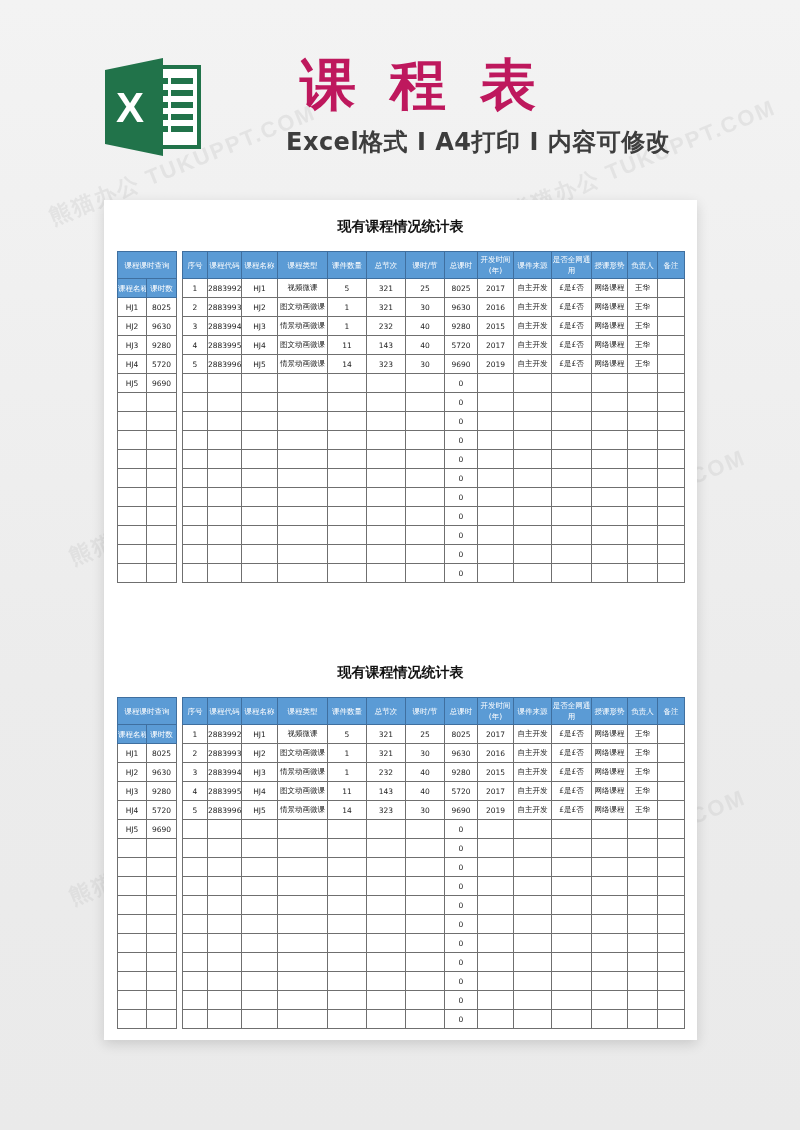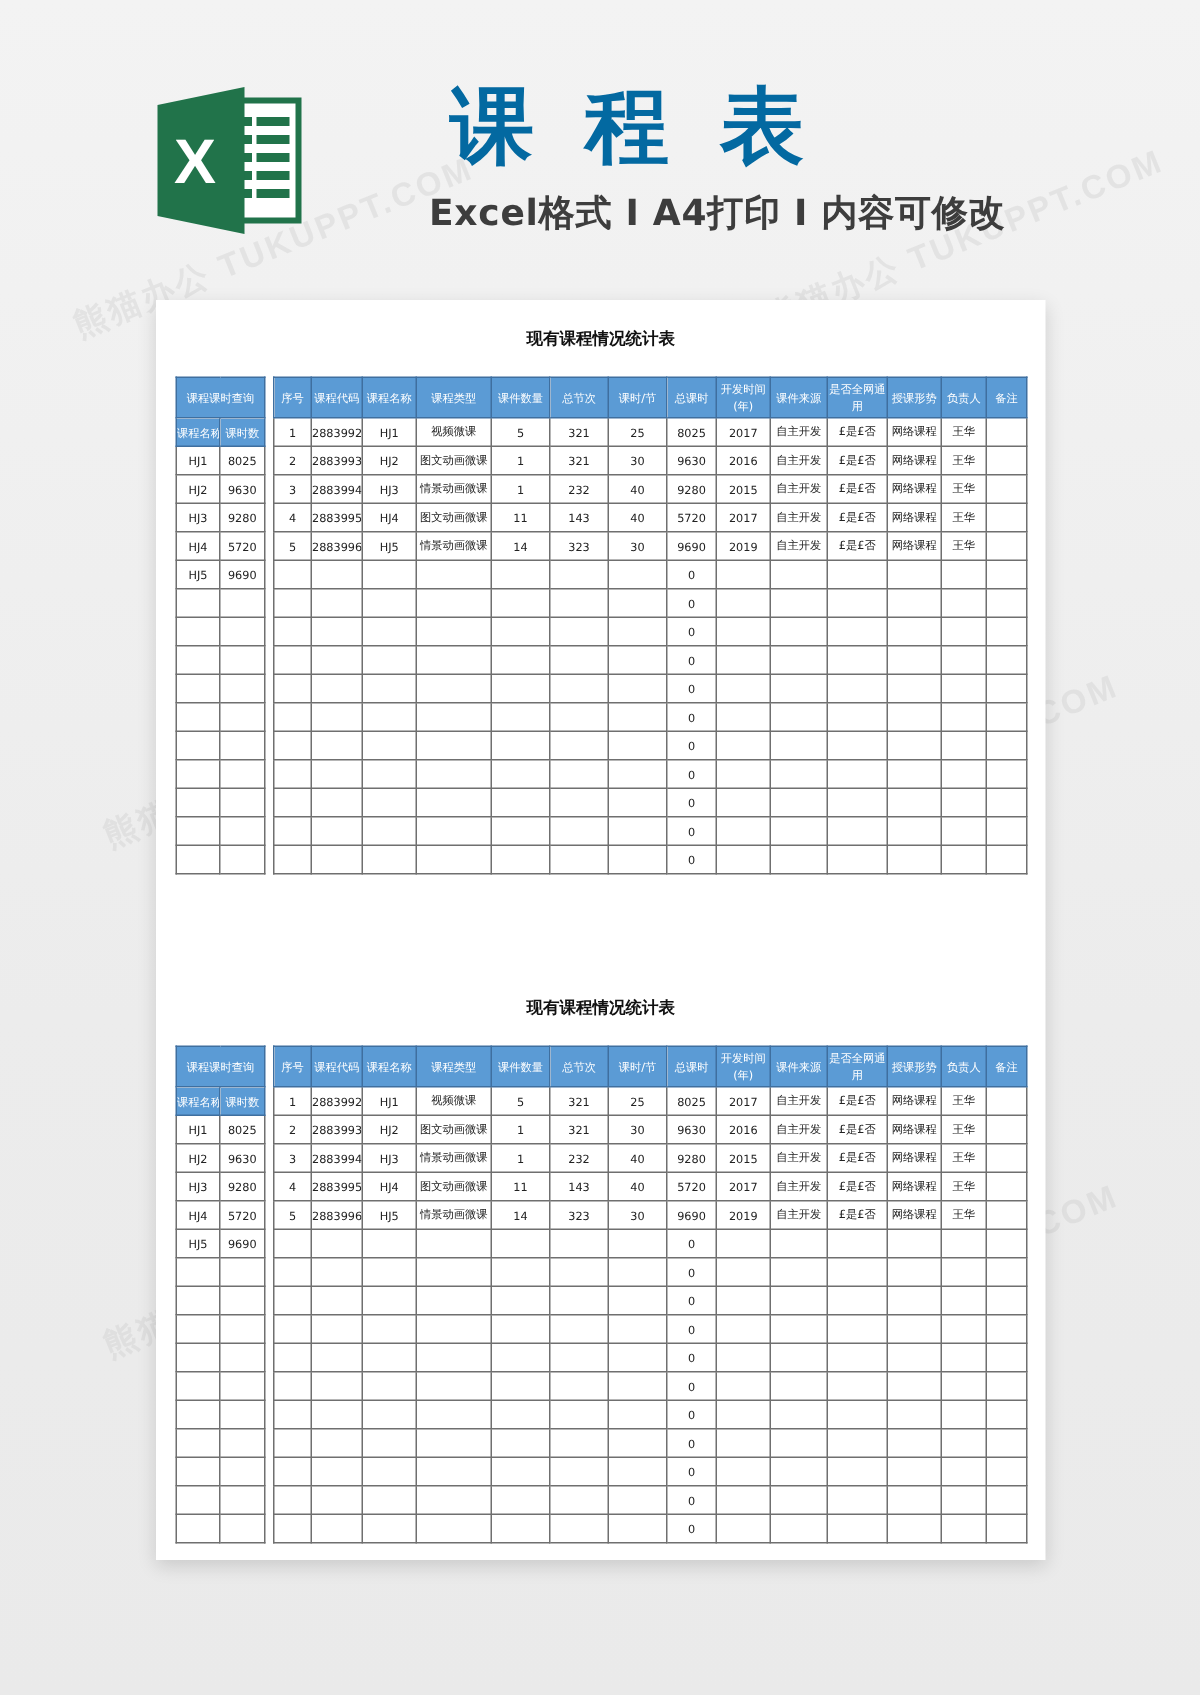--- a/index.html
+++ b/index.html
@@ -13,21 +13,21 @@
   .bg-grad {
     position: absolute; left: 0; top: 0; width: 800px; height: 1130px;
     background: linear-gradient(180deg, #f3f3f3 0%, #ececec 60%, #eaeaea 100%);
   }
   
   .logo {
     position: absolute; left: 103px; top: 58px; width: 100px; height: 98px;
   }
   .main-title {
     position: absolute; left: 300px; top: 52px; width: 290px;
-    font-size: 56px; font-weight: bold; color: #0369a1;
+    font-size: 56px; font-weight: bold; color: #be185d;
     letter-spacing: 34px; white-space: nowrap; line-height: 66px;
   }
   .subtitle {
     position: absolute; left: 262px; top: 126px; width: 420px;
     font-size: 24px; font-weight: bold; color: #3d3d3d;
     white-space: nowrap; line-height: 32px; letter-spacing: 0.5px; margin-left: 24px;
   }
   .watermark {
     position: absolute; font-size: 22px; font-weight: bold;
     color: rgba(200,200,200,0.35); transform: rotate(-22deg);
@@ -36,21 +36,21 @@
   }
   
   .page {
     position: absolute; left: 104px; top: 200px; width: 593px; height: 840px;
     background: #ffffff;
     box-shadow: 0 4px 12px rgba(0,0,0,0.14);
   }
   .sheet { position: absolute; left: 0; width: 593px; }
   .sheet-title {
     position: absolute; left: 0; width: 593px; text-align: center;
-    font-size: 11px; font-weight: bold; color: #111;
+    font-size: 14px; font-weight: bold; color: #111;
   }
   table {
     position: absolute; border-collapse: collapse; table-layout: fixed;
     font-size: 7.5px;
   }
   td, th {
     border: 1px solid #6f6f6f; text-align: center; vertical-align: middle;
     height: 19px; padding: 0; overflow: hidden; white-space: nowrap;
     font-weight: normal; color: #222;
   }

